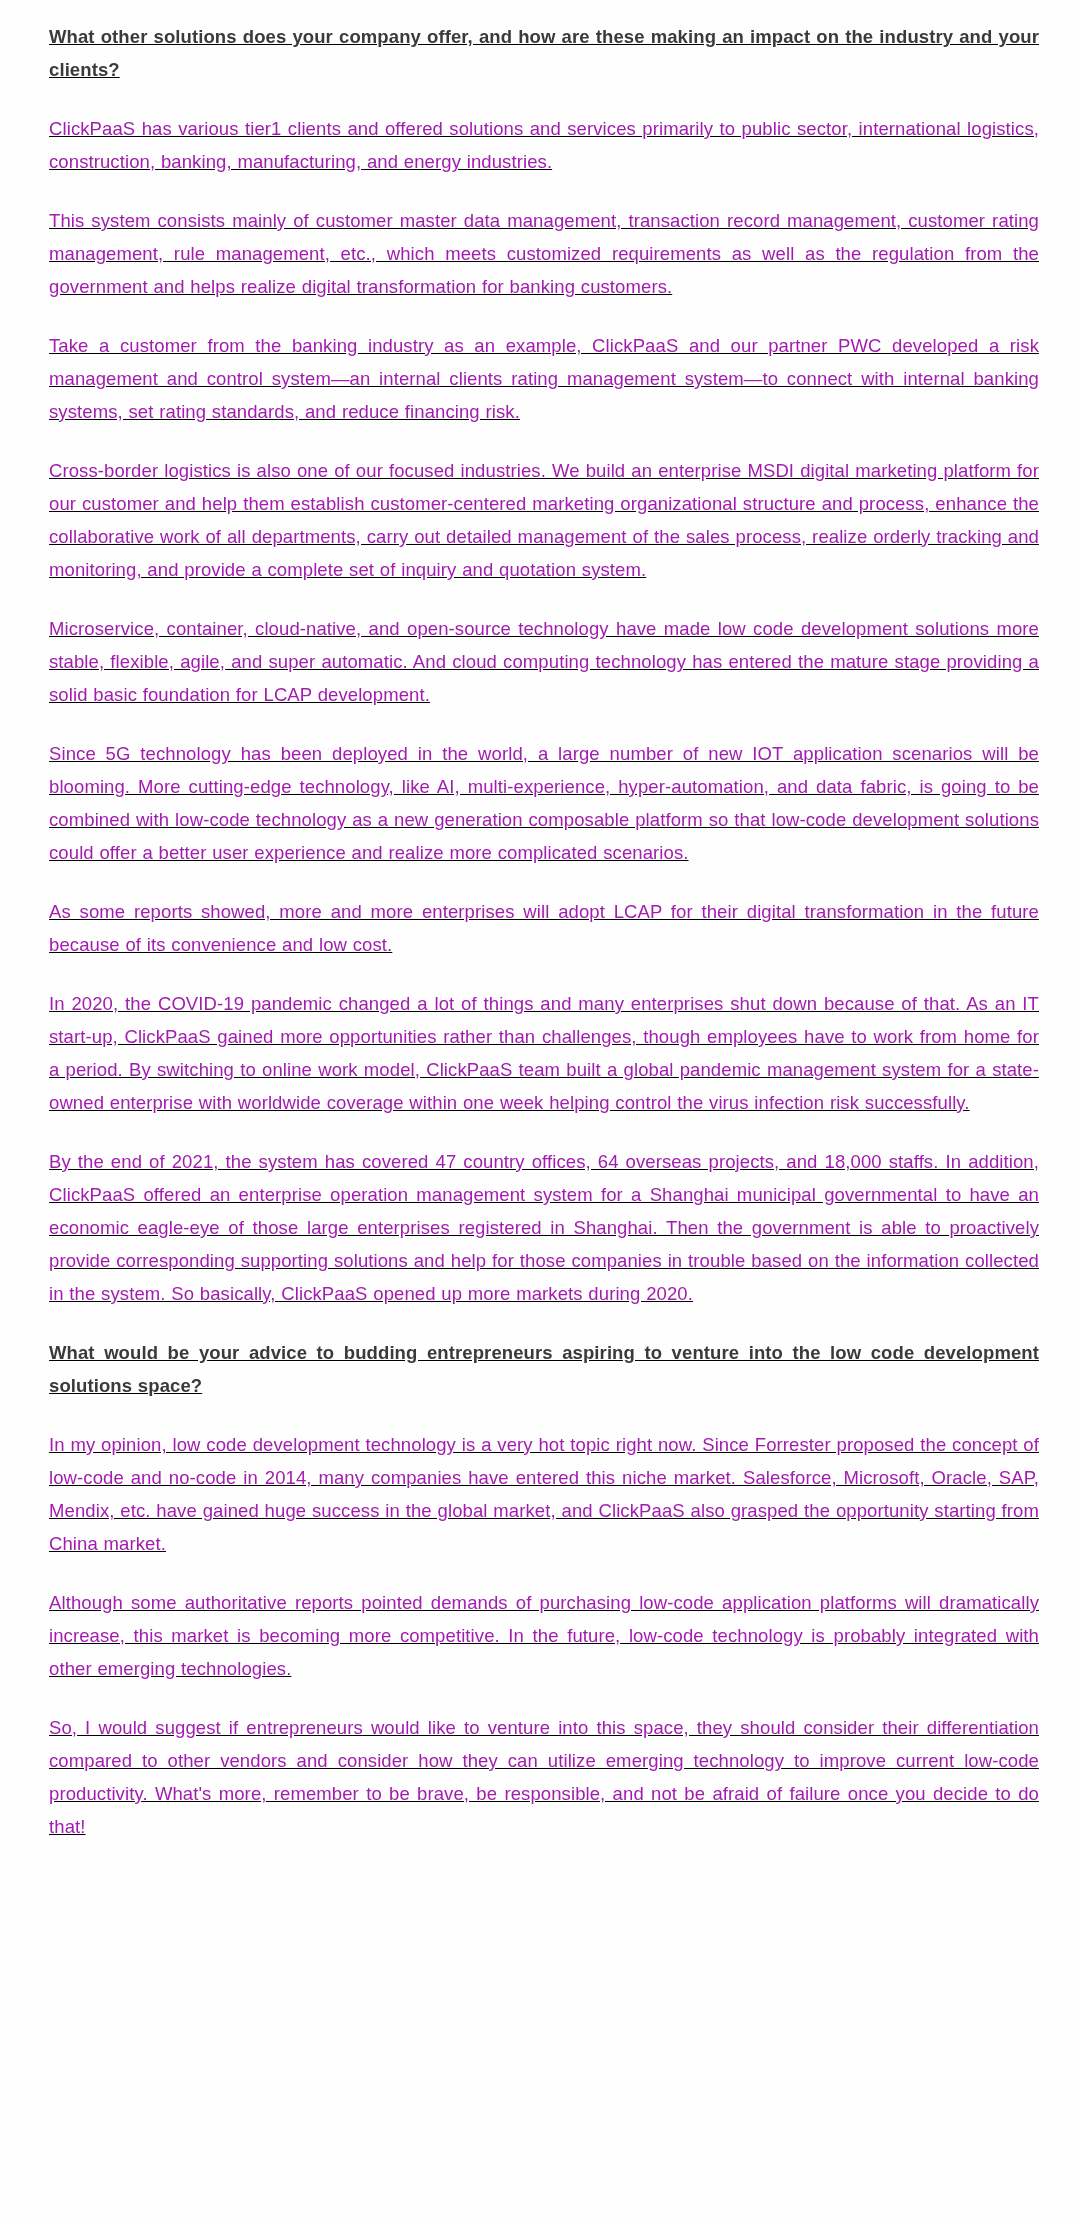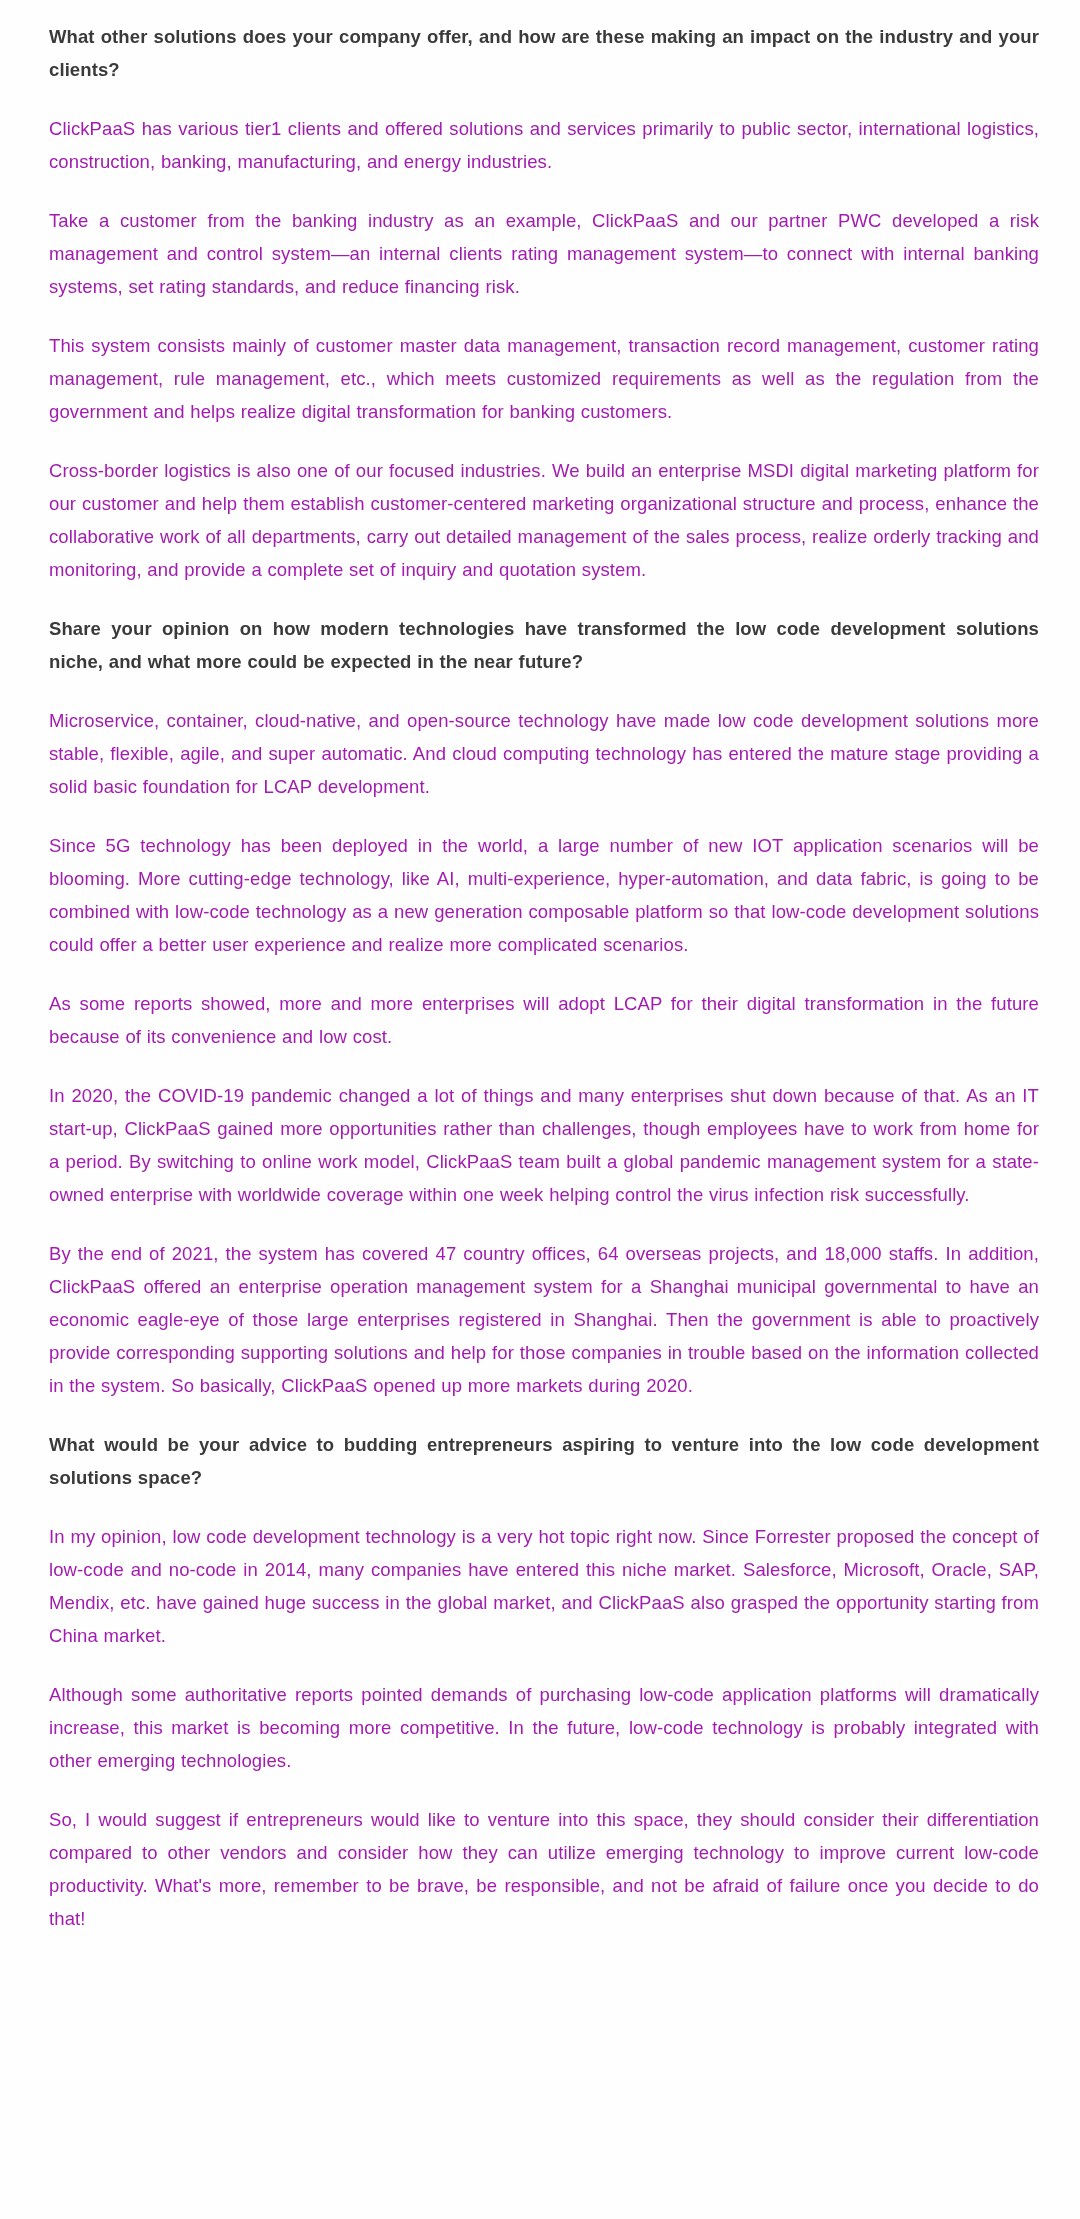--- a/index.html
+++ b/index.html
@@ -7,20 +7,21 @@
     padding: 0;
     background: #fefefe;
   }
   body {
     width: 1080px;
     min-height: 2219px;
     font-family: "Liberation Sans", "DejaVu Sans", sans-serif;
   }
   article[data-name="interview-article"] {
     padding: 20px 41px 20px 49px;
+    text-decoration: underline;
   }
   article p {
     margin: 0 0 26px 0;
     font-size: 18.5px;
     line-height: 33px;
     text-align: justify;
     color: #a21caf;
     letter-spacing: 0.1px;
     word-spacing: 0.5px;
   }
@@ -31,24 +32,23 @@
   article p:last-child {
     margin-bottom: 0;
   }
 </style>
 </head>
 <body data-name="page">
 
 <article data-name="interview-article">
   <p class="question" data-name="question-other-solutions">What other solutions does your company offer, and how are these making an impact on the industry and your clients?</p>
   <p class="answer" data-name="answer-paragraph-clients">ClickPaaS has various tier1 clients and offered solutions and services primarily to public sector, international logistics, construction, banking, manufacturing, and energy industries.</p>
+  <p class="answer" data-name="answer-paragraph-system-consists">This system consists mainly of customer master data management, transaction record management, customer rating management, rule management, etc., which meets customized requirements as well as the regulation from the government and helps realize digital transformation for banking customers.</p>
   <p class="answer" data-name="answer-paragraph-banking-example">Take a customer from the banking industry as an example, ClickPaaS and our partner PWC developed a risk management and control system—an internal clients rating management system—to connect with internal banking systems, set rating standards, and reduce financing risk.</p>
-  <p class="answer" data-name="answer-paragraph-system-consists">This system consists mainly of customer master data management, transaction record management, customer rating management, rule management, etc., which meets customized requirements as well as the regulation from the government and helps realize digital transformation for banking customers.</p>
   <p class="answer" data-name="answer-paragraph-logistics">Cross-border logistics is also one of our focused industries. We build an enterprise MSDI digital marketing platform for our customer and help them establish customer-centered marketing organizational structure and process, enhance the collaborative work of all departments, carry out detailed management of the sales process, realize orderly tracking and monitoring, and provide a complete set of inquiry and quotation system.</p>
-  <p class="question" data-name="question-modern-technologies">Share your opinion on how modern technologies have transformed the low code development solutions niche, and what more could be expected in the near future?</p>
   <p class="answer" data-name="answer-paragraph-microservice">Microservice, container, cloud-native, and open-source technology have made low code development solutions more stable, flexible, agile, and super automatic. And cloud computing technology has entered the mature stage providing a solid basic foundation for LCAP development.</p>
   <p class="answer" data-name="answer-paragraph-5g-iot">Since 5G technology has been deployed in the world, a large number of new IOT application scenarios will be blooming. More cutting-edge technology, like AI, multi-experience, hyper-automation, and data fabric, is going to be combined with low-code technology as a new generation composable platform so that low-code development solutions could offer a better user experience and realize more complicated scenarios.</p>
   <p class="answer" data-name="answer-paragraph-lcap-adoption">As some reports showed, more and more enterprises will adopt LCAP for their digital transformation in the future because of its convenience and low cost.</p>
   <p class="answer" data-name="answer-paragraph-2020-pandemic">In 2020, the COVID-19 pandemic changed a lot of things and many enterprises shut down because of that. As an IT start-up, ClickPaaS gained more opportunities rather than challenges, though employees have to work from home for a period. By switching to online work model, ClickPaaS team built a global pandemic management system for a state-owned enterprise with worldwide coverage within one week helping control the virus infection risk successfully.</p>
   <p class="answer" data-name="answer-paragraph-2021-coverage">By the end of 2021, the system has covered 47 country offices, 64 overseas projects, and 18,000 staffs. In addition, ClickPaaS offered an enterprise operation management system for a Shanghai municipal governmental to have an economic eagle-eye of those large enterprises registered in Shanghai. Then the government is able to proactively provide corresponding supporting solutions and help for those companies in trouble based on the information collected in the system. So basically, ClickPaaS opened up more markets during 2020.</p>
   <p class="question" data-name="question-advice-entrepreneurs">What would be your advice to budding entrepreneurs aspiring to venture into the low code development solutions space?</p>
   <p class="answer" data-name="answer-paragraph-hot-topic">In my opinion, low code development technology is a very hot topic right now. Since Forrester proposed the concept of low-code and no-code in 2014, many companies have entered this niche market. Salesforce, Microsoft, Oracle, SAP, Mendix, etc. have gained huge success in the global market, and ClickPaaS also grasped the opportunity starting from China market.</p>
   <p class="answer" data-name="answer-paragraph-market-competitive">Although some authoritative reports pointed demands of purchasing low-code application platforms will dramatically increase, this market is becoming more competitive. In the future, low-code technology is probably integrated with other emerging technologies.</p>
   <p class="answer" data-name="answer-paragraph-suggestion">So, I would suggest if entrepreneurs would like to venture into this space, they should consider their differentiation compared to other vendors and consider how they can utilize emerging technology to improve current low-code productivity. What's more, remember to be brave, be responsible, and not be afraid of failure once you decide to do that!</p>
 </article>

